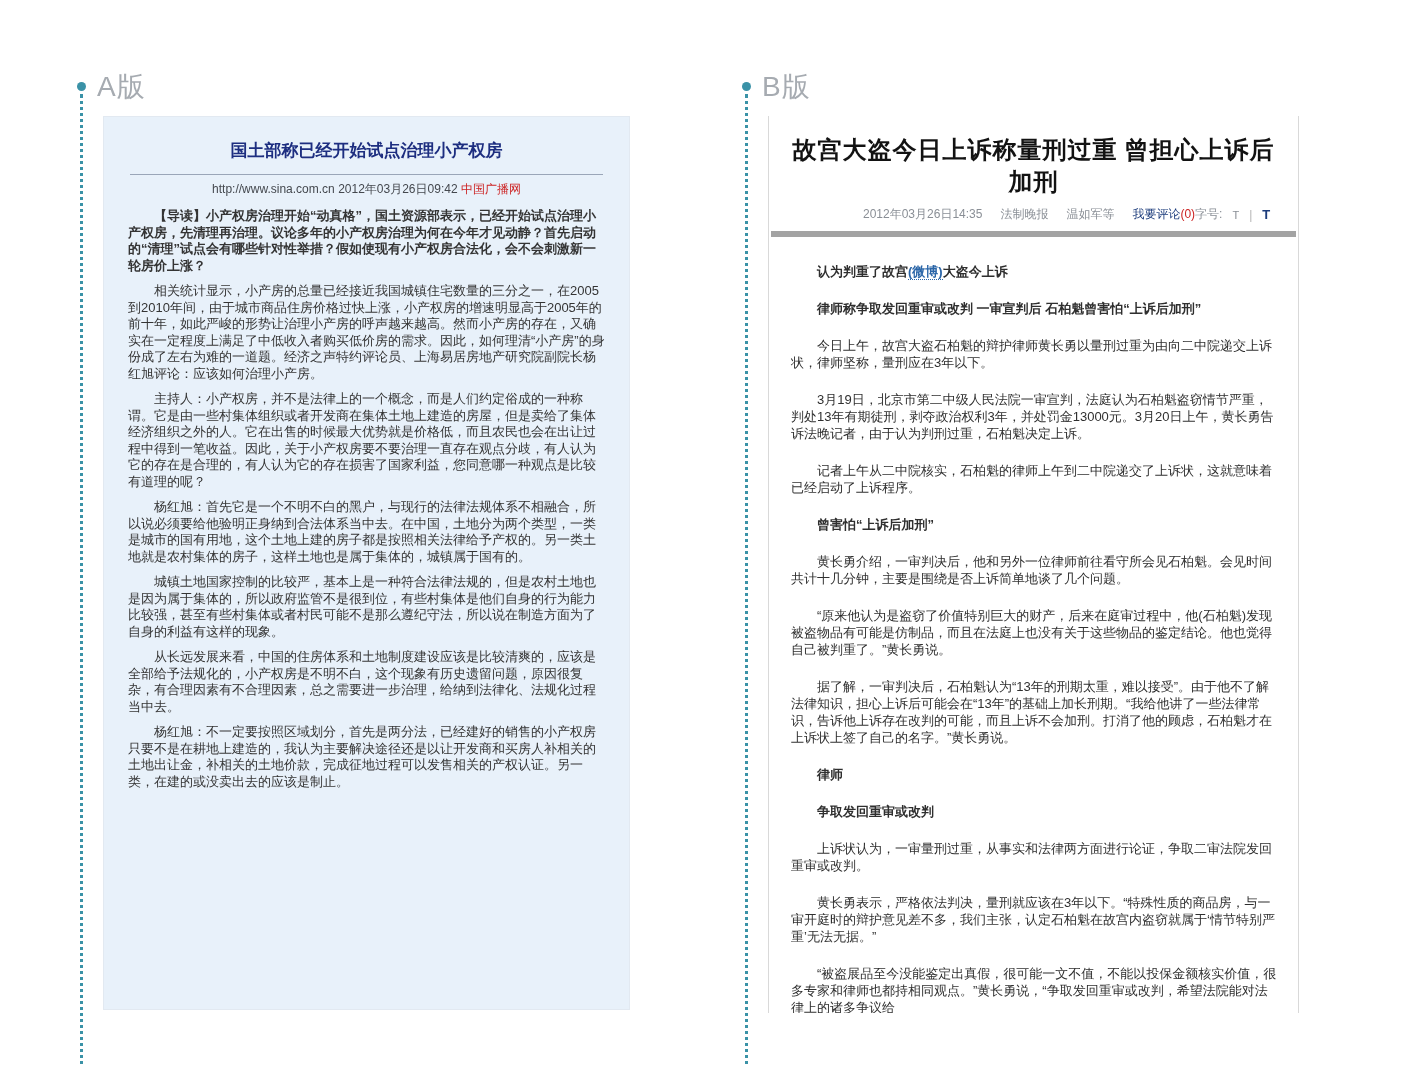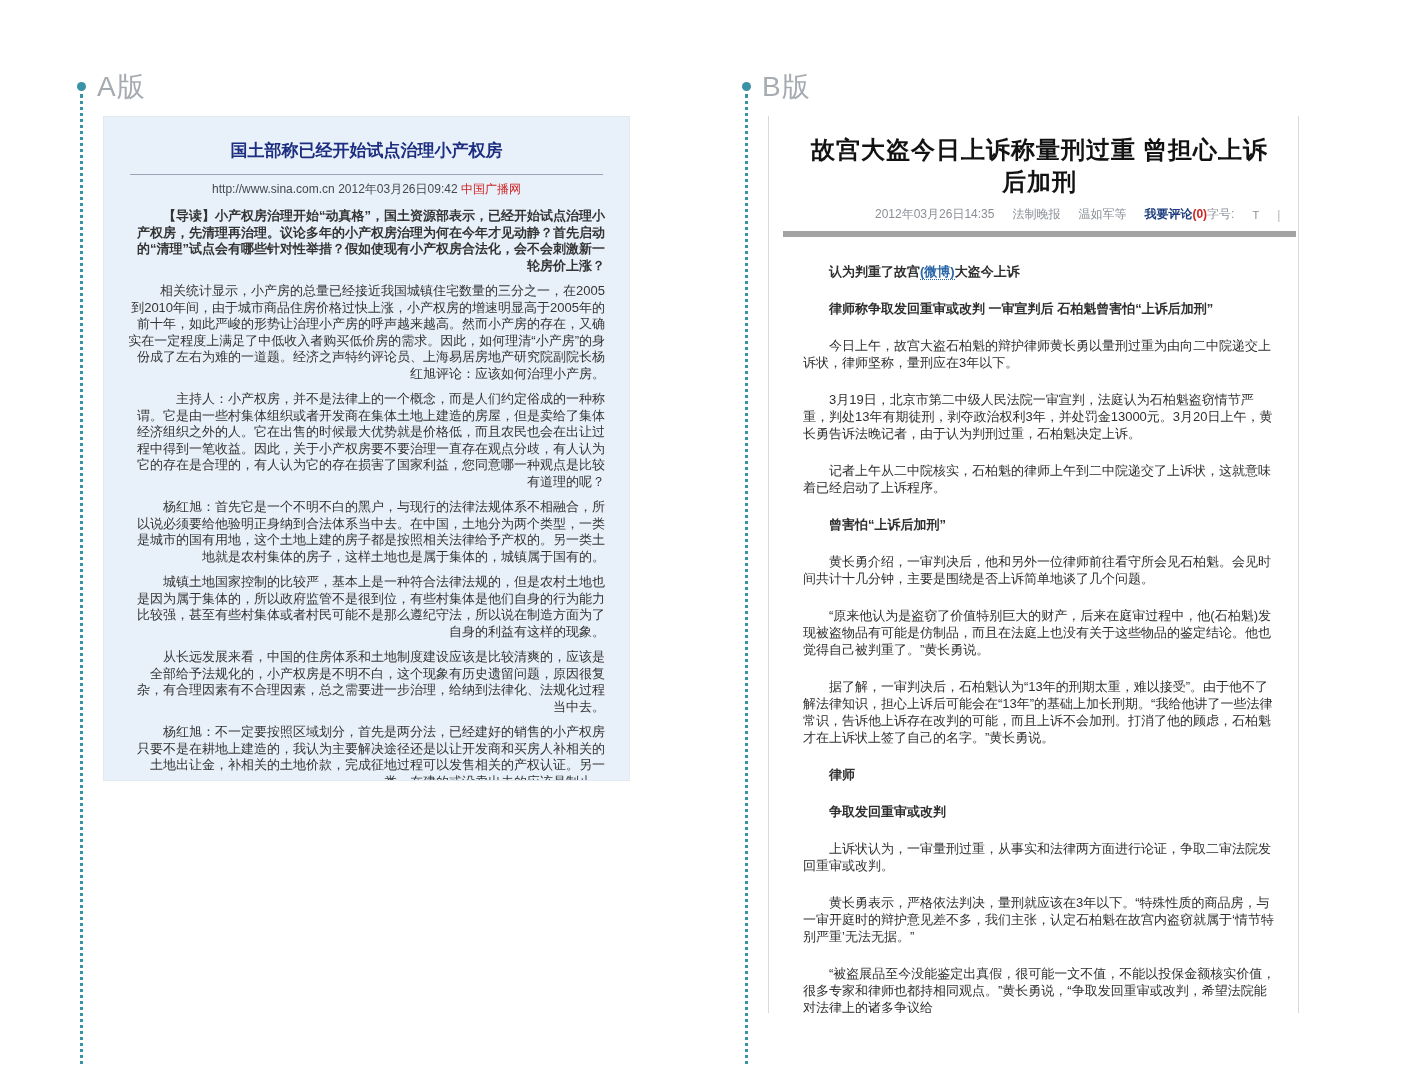--- a/index.html
+++ b/index.html
@@ -12,48 +12,48 @@
 
   
   .bullet { position:absolute; width:9px; height:9px; border-radius:50%;
             background:var(--accent,#3a92a7); }
   .vline  { position:absolute; width:0; border-left:3px dotted var(--accent,#3a92a7); }
   .anno-label { position:absolute; font-size:28px; color:var(--anno_label,#a6abb1);
                 letter-spacing:1px; white-space:nowrap; }
 
   
   .card-a {
-    position:absolute; left:103px; top:68px; width:527px; height:665px;
+    position:absolute; left:103px; top:68px; width:527px; height:894px;
     background:var(--a_bg,#e8f1fa); border:1px solid #e2e9f1; overflow:hidden;
     padding:16px 24px 0 24px;
   }
   .a-title { text-align:center; font-size:17px; font-weight:bold;
              color:var(--a_title,#1d2e80); padding-top:6px; }
   .a-rule  { border-bottom:1px solid #9aa6b8; margin:12px 2px 0 2px; }
   .a-source { text-align:center; font-size:12px; color:#44484e; margin-top:6px; }
   .a-source .red { color:var(--a_source_red,#cc2222); }
-  .a-body { margin-top:10px; font-size:13px; line-height:16.5px; color:#343434;text-align:right; }
+  .a-body { margin-top:10px; font-size:13px; line-height:16.5px; color:#343434; }
   .a-body .para { text-indent:2em; margin-bottom:9px; }
   .a-body .para.bold { font-weight:bold; }
 
   
   .card-b {
     position:absolute; left:768px; top:68px; width:531px; height:897px;
     background:#ffffff; border-left:1px solid #d9d9d9; border-right:1px solid #d9d9d9;
-    overflow:hidden; padding:14px 0 0 12px;
+    overflow:hidden; padding:14px 0 0 0;
   }
   .b-title { text-align:center; font-size:24px; font-weight:bold; color:#121212;
              font-family:"Liberation Serif","DejaVu Serif",serif; letter-spacing:1px;
              padding:4px 20px 0 20px; }
   .b-meta { display:flex; justify-content:space-between; align-items:center;
             padding:8px 34px 8px 92px; font-size:12px; color:#8a8f96;
             border-bottom:6px solid #a3a3a3; margin:0 2px; }
   .b-meta-left  { display:flex; gap:18px; align-items:center; white-space:nowrap; }
-  .b-meta-right { display:flex; gap:18px;  align-items:center; white-space:nowrap; }
-  .b-comment { text-decoration:none; font-weight:bold; color:var(--b_link,#1c3c7c); }
+  .b-meta-right { display:flex; gap:10px;  align-items:center; white-space:nowrap; }
+  .b-comment { text-decoration:none; font-weight:normal; color:var(--b_link,#1c3c7c); }
   .b-comment em { font-style:normal; color:var(--a_source_red,#cc2222); }
   .t-small { font-size:11px; color:#8a8f96; }
   .t-sep   { color:#b5b5b5; }
   .t-big   { font-size:13px; font-weight:bold; color:var(--b_link,#1c3c7c); }
   .b-body { padding:26px 20px 0 22px; font-size:13px; line-height:17px; color:#2f2f2f; }
   .b-body .para { text-indent:2em; margin-bottom:20px; }
   .b-body .para.bold { font-weight:bold; }
   .weibo-link { color:var(--b_weibo,#2b66a8); text-decoration:none;
                 border-bottom:1px dotted #2b66a8; }
 </style>

